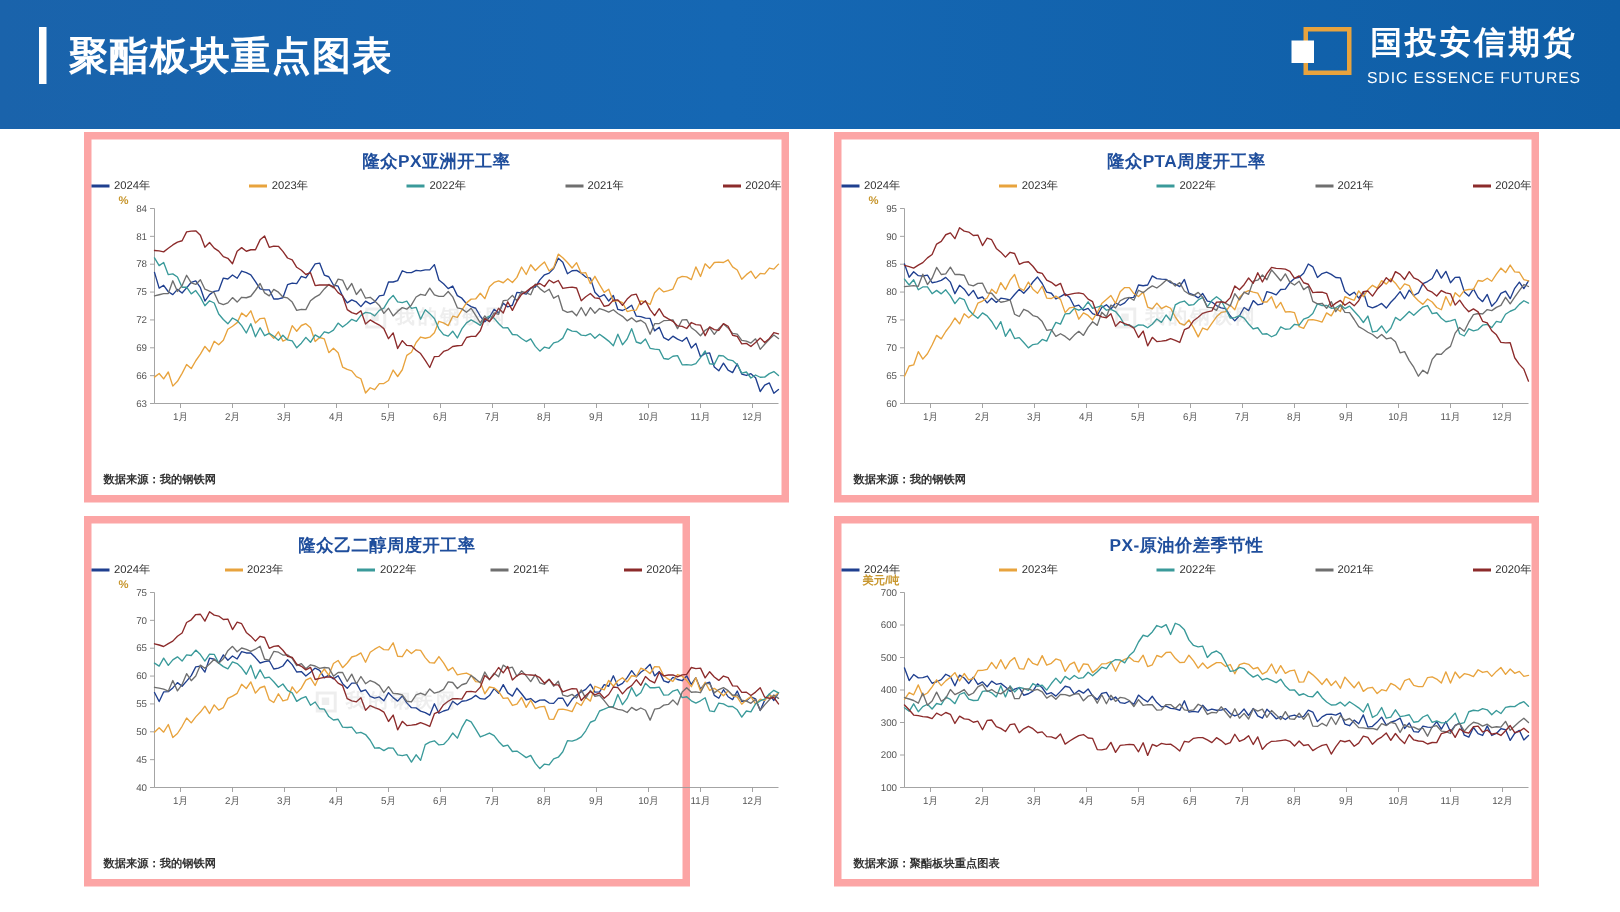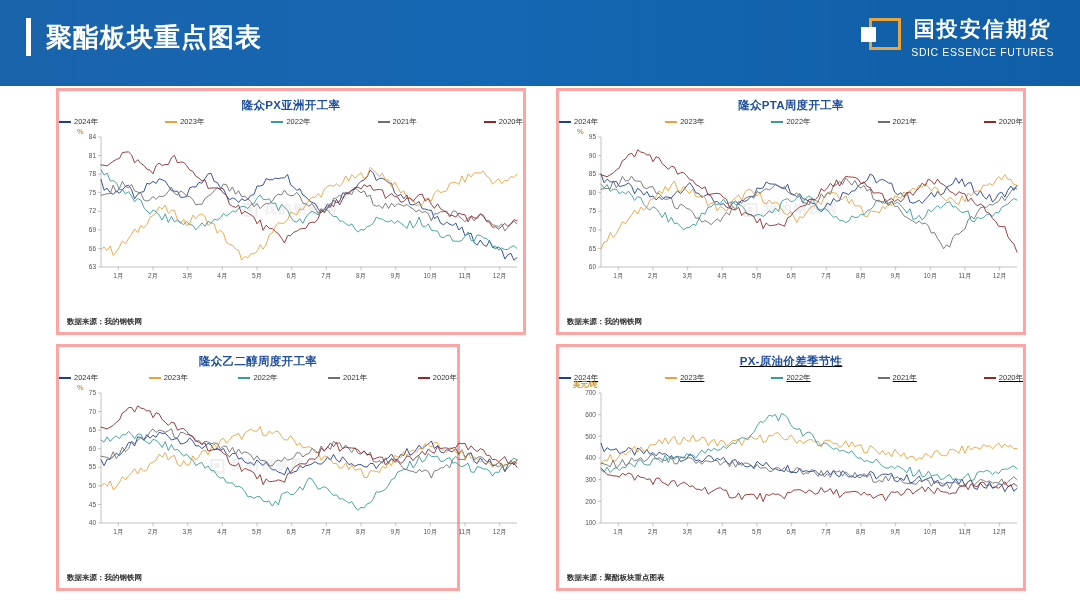--- a/index.html
+++ b/index.html
@@ -34,26 +34,26 @@
   }
   .logo-mark .sq-f {
     position:absolute; left:0px; top:9px; width:15px; height:15px; background:#ffffff;
   }
   .logo-text { color:#ffffff; line-height:1.05; }
   .logo-text .cn { font-size:21px; font-weight:bold; letter-spacing:2px;text-align:center; }
   .logo-text .en { font-size:10.5px; letter-spacing:0.6px; margin-top:6px; }
 
   
   .panel {
-    position:absolute; background:#ffffff; border:3px solid #fca5a5;
+    position:absolute; background:#ffffff; border:5px solid #fca5a5;
   }
   .p1 { left:56px;  top:88px;  width:470px; height:247px; }
   .p2 { left:556px; top:88px;  width:470px; height:247px; }
   .p3 { left:56px;  top:344px; width:404px; height:247px; }
-  .p4 { left:556px; top:344px; width:470px; height:247px;text-decoration:underline; }
+  .p4 { left:556px; top:344px; width:470px; height:247px; }
 
   .chart-title {
     text-align:center; font-size:11.5px; font-weight:bold; color:#1f4e9c;
     margin-top:7px; letter-spacing:0.3px;
   }
   .legend {
     display:flex; justify-content:space-between; align-items:center; gap:9px;
     margin-top:4px; font-size:7.5px; color:#333;
   }
   .legend .item { display:flex; align-items:center; gap:3px; }

